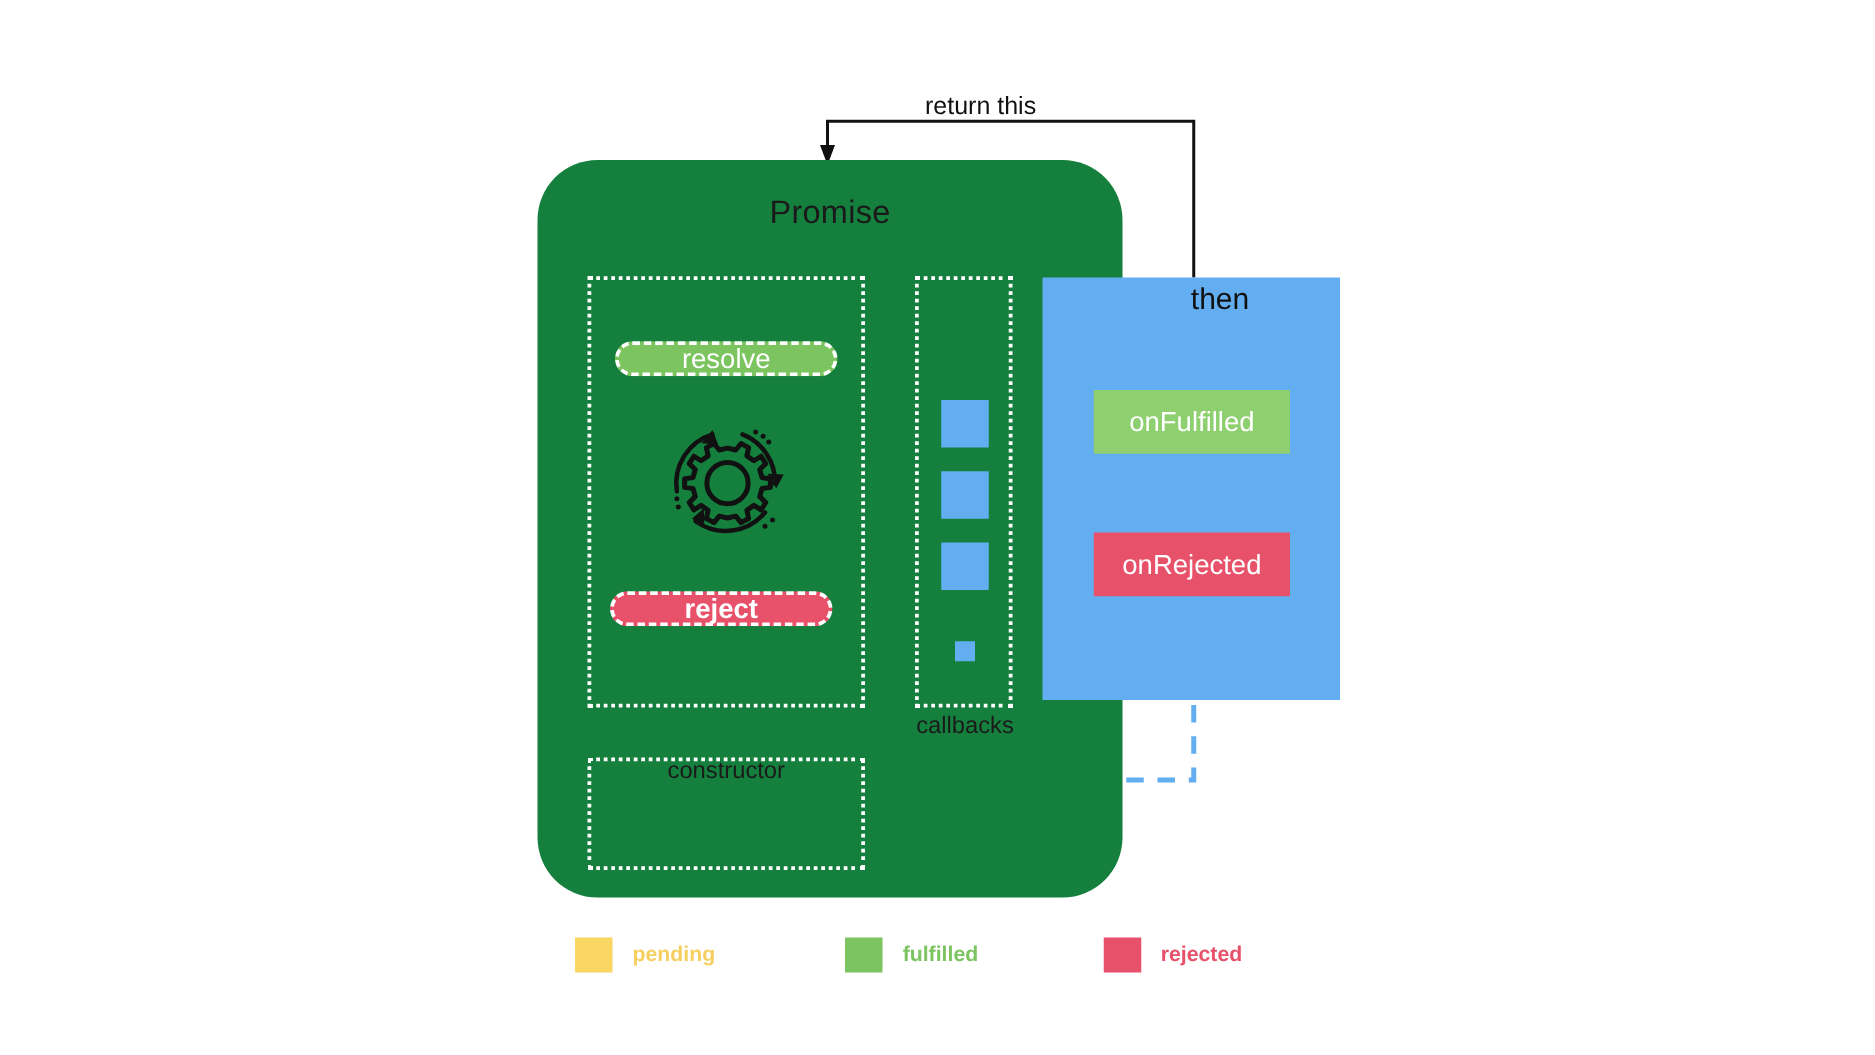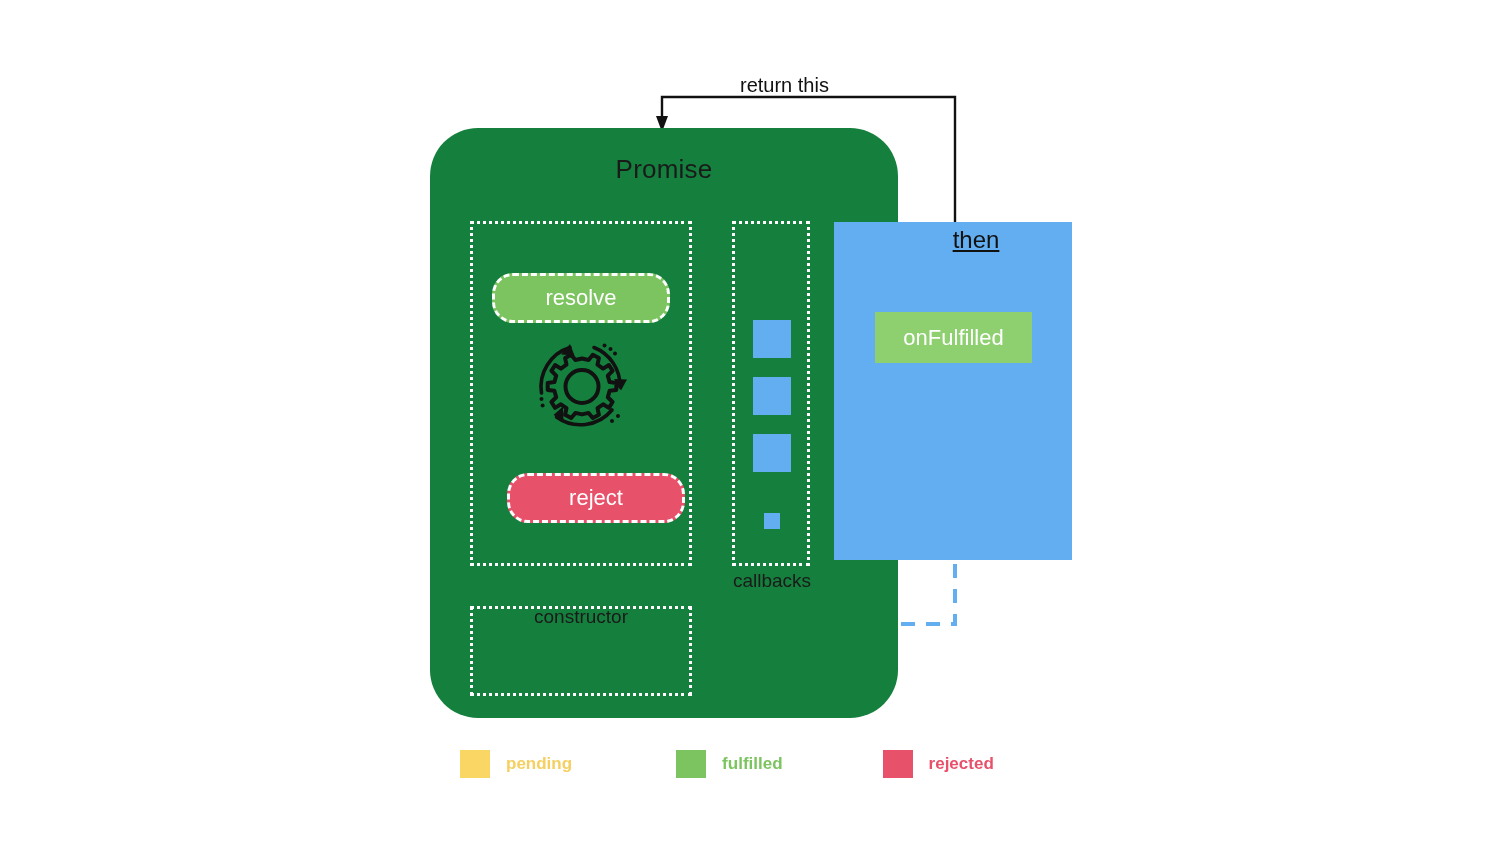--- a/index.html
+++ b/index.html
@@ -37,28 +37,28 @@
   .region-label {
     position: absolute;
     font-size: 19px; color: #1a1a1a; text-align: center;
   }
   .label-constructor { left: 40px; top: 442px; width: 222px; margin-top: 36px; }
   .label-callbacks   { left: 288px; top: 442px; width: 108px; }
 
   
   .pill {
     position: absolute;
-    height: 50px; width: 178px;
+    height: 28px; width: 178px;
     border-radius: 21px;
     border: 3px dashed #ffffff;
     display: flex; align-items: center; justify-content: center;
     color: #ffffff; font-size: 22px;
   }
   .pill-resolve { left: 62px; top: 145px; background: #7cc45f; }
-  .pill-reject  { left: 77px; top: 345px; background: #e8516a; }
+  .pill-reject  { left: 58px; top: 345px; background: #e8516a; font-weight: bold; }
 
   
   .gear-wrap { position: absolute; left: 100px; top: 205px; width: 104px; height: 104px; }
   .gear-wrap svg { display: block; width: 104px; height: 104px; }
 
   
   .state-text {
     position: absolute; left: 54px; top: 487px;
     color: #ffffff; font-size: 22px; line-height: 30px;
   }
@@ -81,21 +81,21 @@
 
   
   .then-card {
     position: absolute;
     left: 834px; top: 222px;
     width: 238px; height: 338px;
     background: #62aef0;
   }
   .then-title {
     position: absolute; left: 0; top: 4px; width: 284px;
-    text-align: center; font-size: 24px; color: #111; text-decoration: underline;
+    text-align: center; font-size: 24px; color: #111;
   }
   .then-box {
     position: absolute; left: 41px;
     width: 157px; height: 51px;
     display: flex; align-items: center; justify-content: center;
     color: #ffffff; font-size: 22px;
   }
   .box-fulfilled { top: 90px;  background: #8ed06f; }
   .box-rejected  { top: 204px; background: #e8516a; }
 
@@ -209,20 +209,23 @@
     <div class="dotted-box state-box"></div>
   </div>
 
   <div class="then-card">
     <div class="then-title">then</div>
 
     <div class="then-box box-fulfilled">
       <span>onFulfilled</span>
     </div>
 
+    <div class="then-box box-rejected">
+      <span>onRejected</span>
+    </div>
   </div>
 
   <div class="legend">
     <div class="legend-item" style="margin-right:104px">
       <span class="legend-swatch" style="background:#fad764"></span>
       <span class="legend-label" style="color:#f5cf5f">pending</span>
     </div>
 
     <div class="legend-item" style="margin-right:100px">
       <span class="legend-swatch" style="background:#7cc45f"></span>

